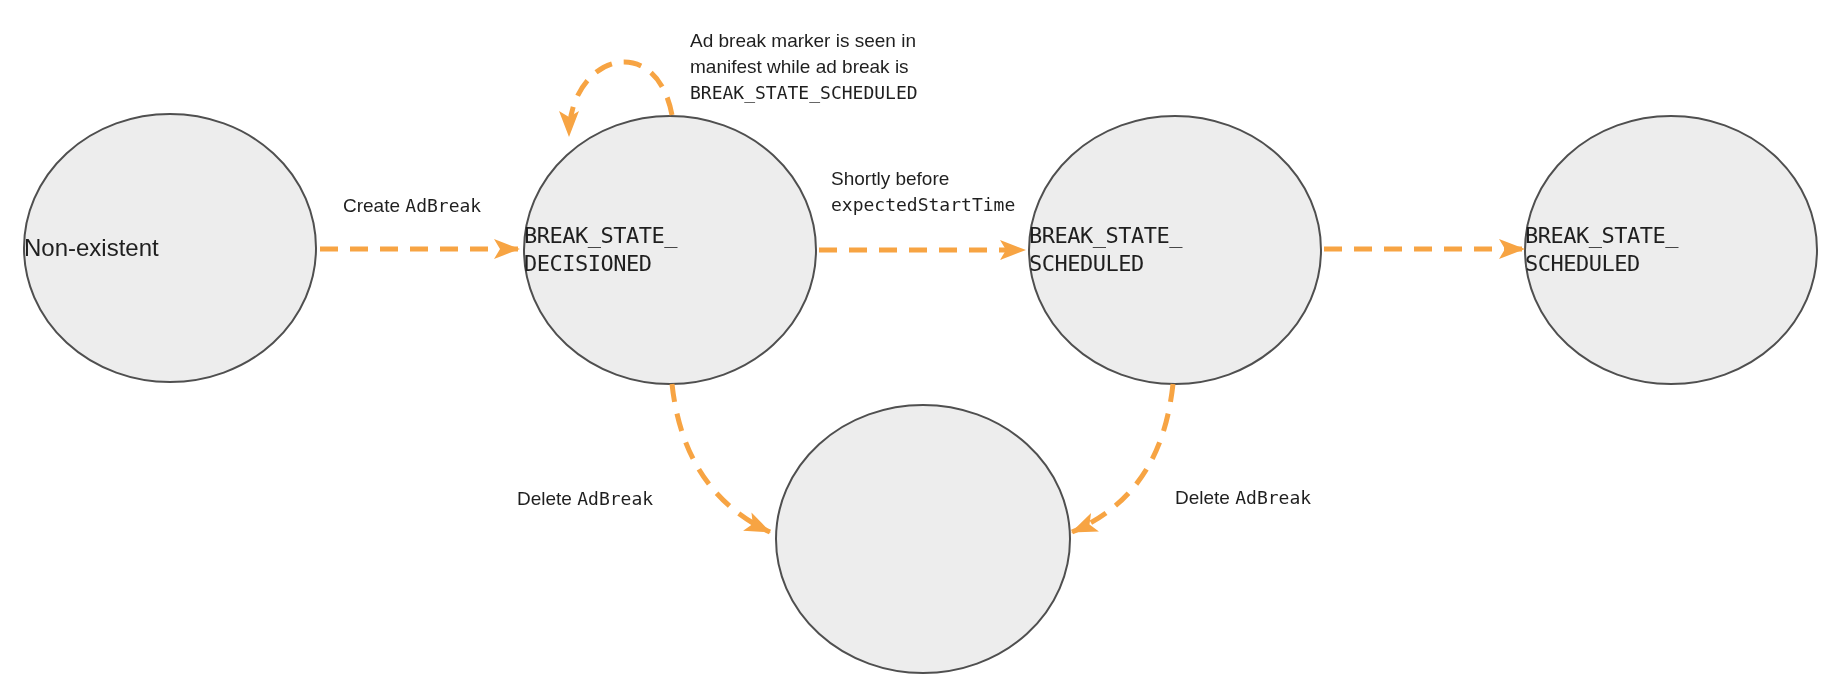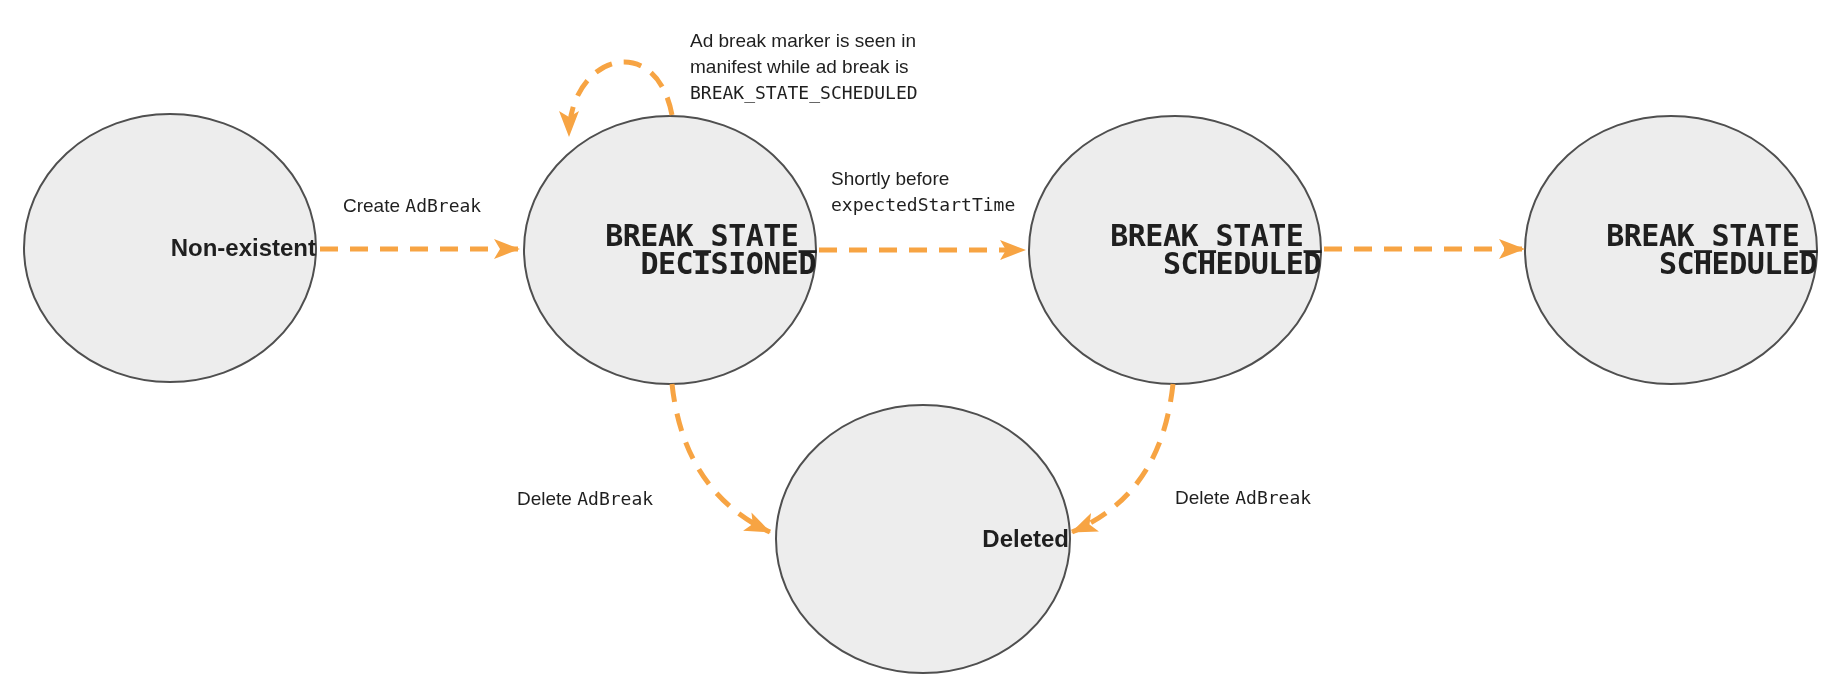--- a/index.html
+++ b/index.html
@@ -27,30 +27,30 @@
     stroke-dasharray: 18 12;
   }
   .arrowhead { fill: var(--arrow); stroke: none; }
 
   .state-label {
     position: absolute;
     width: 292px;
     height: 268px;
     display: flex;
     flex-direction: column;
-    align-items: flex-end;
+    align-items: flex-start;
     justify-content: center;
     text-align: center;
-    font-weight: bold;
+    font-weight: normal;
     font-size: 24px;
     line-height: 30px;
   }
   .state-label.mono-label {
     font-family: "DejaVu Sans Mono", monospace;
-    font-size: 30px;
+    font-size: 22px;
     line-height: 28px;
     letter-spacing: -0.5px;
   }
   .edge-label {
     position: absolute;
     font-size: 19px;
     line-height: 26px;
     white-space: nowrap;
   }
   .code { font-family: "DejaVu Sans Mono", monospace; font-size: 18px; }
@@ -93,23 +93,20 @@
   <div class="state-label mono-label" style="left:1029px; top:116px;">
     <span>BREAK_STATE_</span>
     <span>SCHEDULED</span>
   </div>
 
   <div class="state-label mono-label" style="left:1525px; top:116px;">
     <span>BREAK_STATE_</span>
     <span>SCHEDULED</span>
   </div>
 
-  <div class="state-label" style="left:777px; top:405px;">
-    <span>Deleted</span>
-  </div>
 
   <div class="edge-label" style="left:343px; top:184px;margin-top:9px;">
     <span>Create</span>
     <span class="code">AdBreak</span>
   </div>
 
   <div class="edge-label" style="left:831px; top:166px;">
     <div>Shortly before</div>
     <div class="code">expectedStartTime</div>
   </div>

